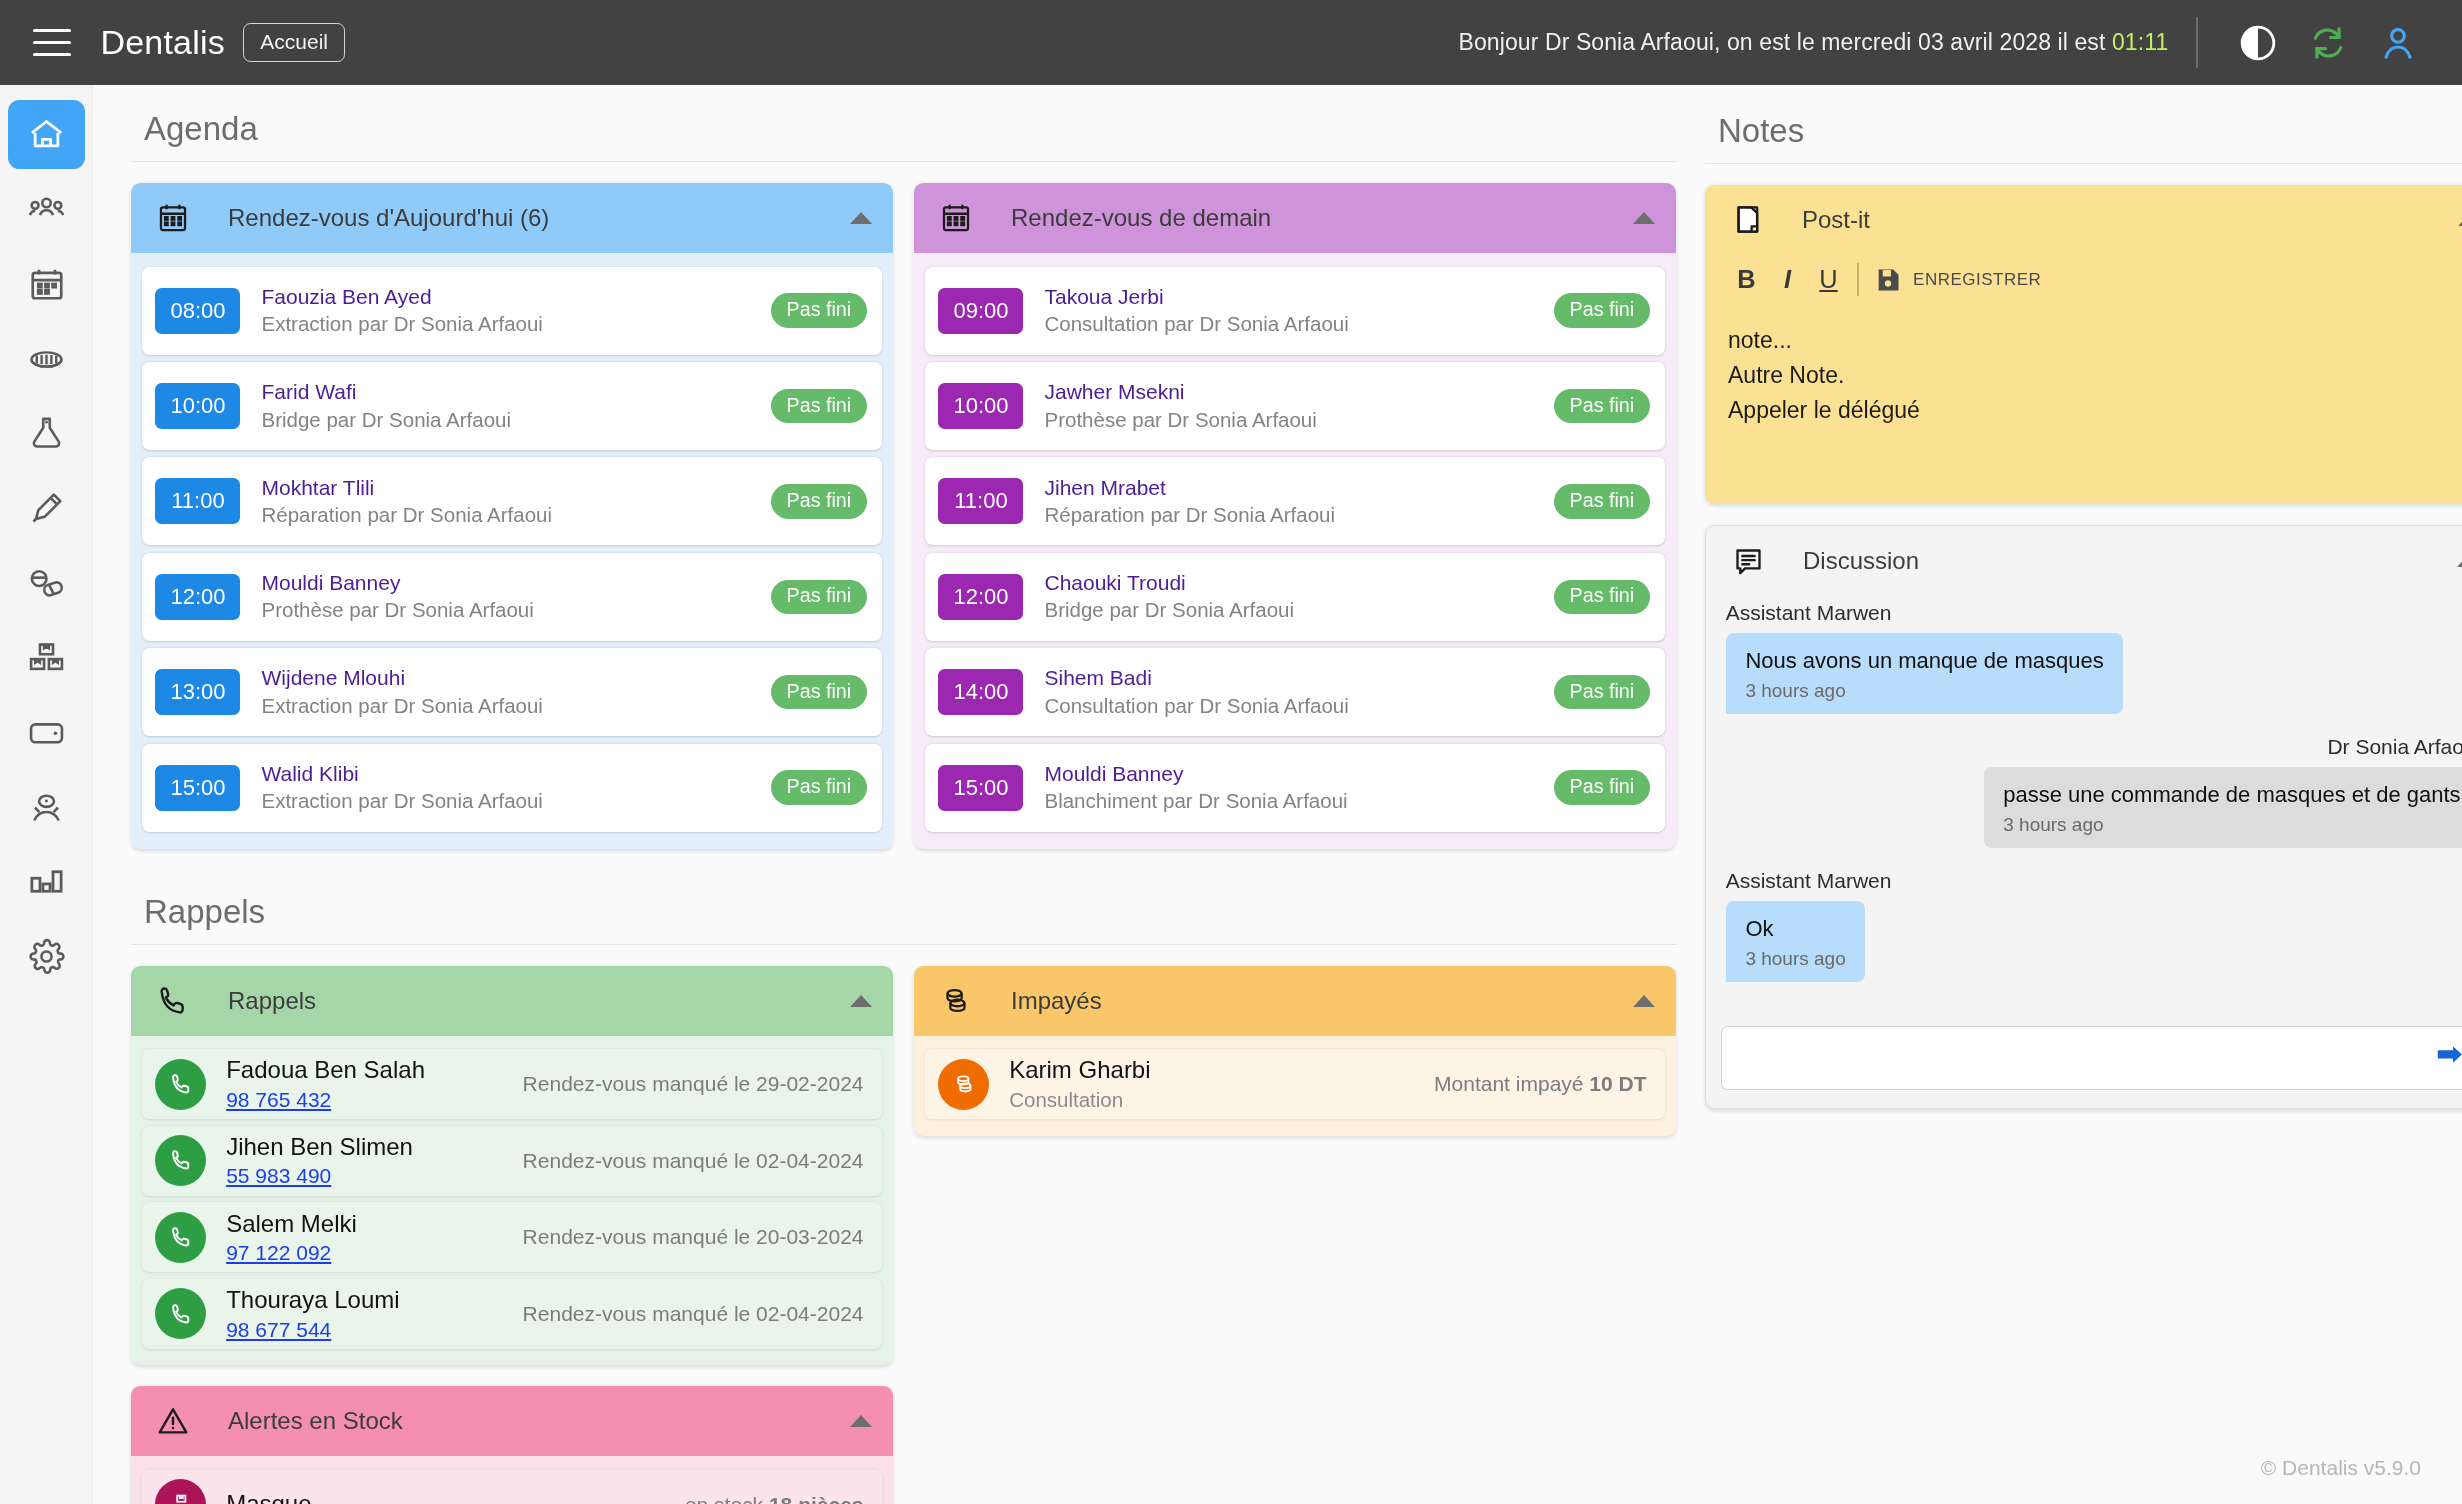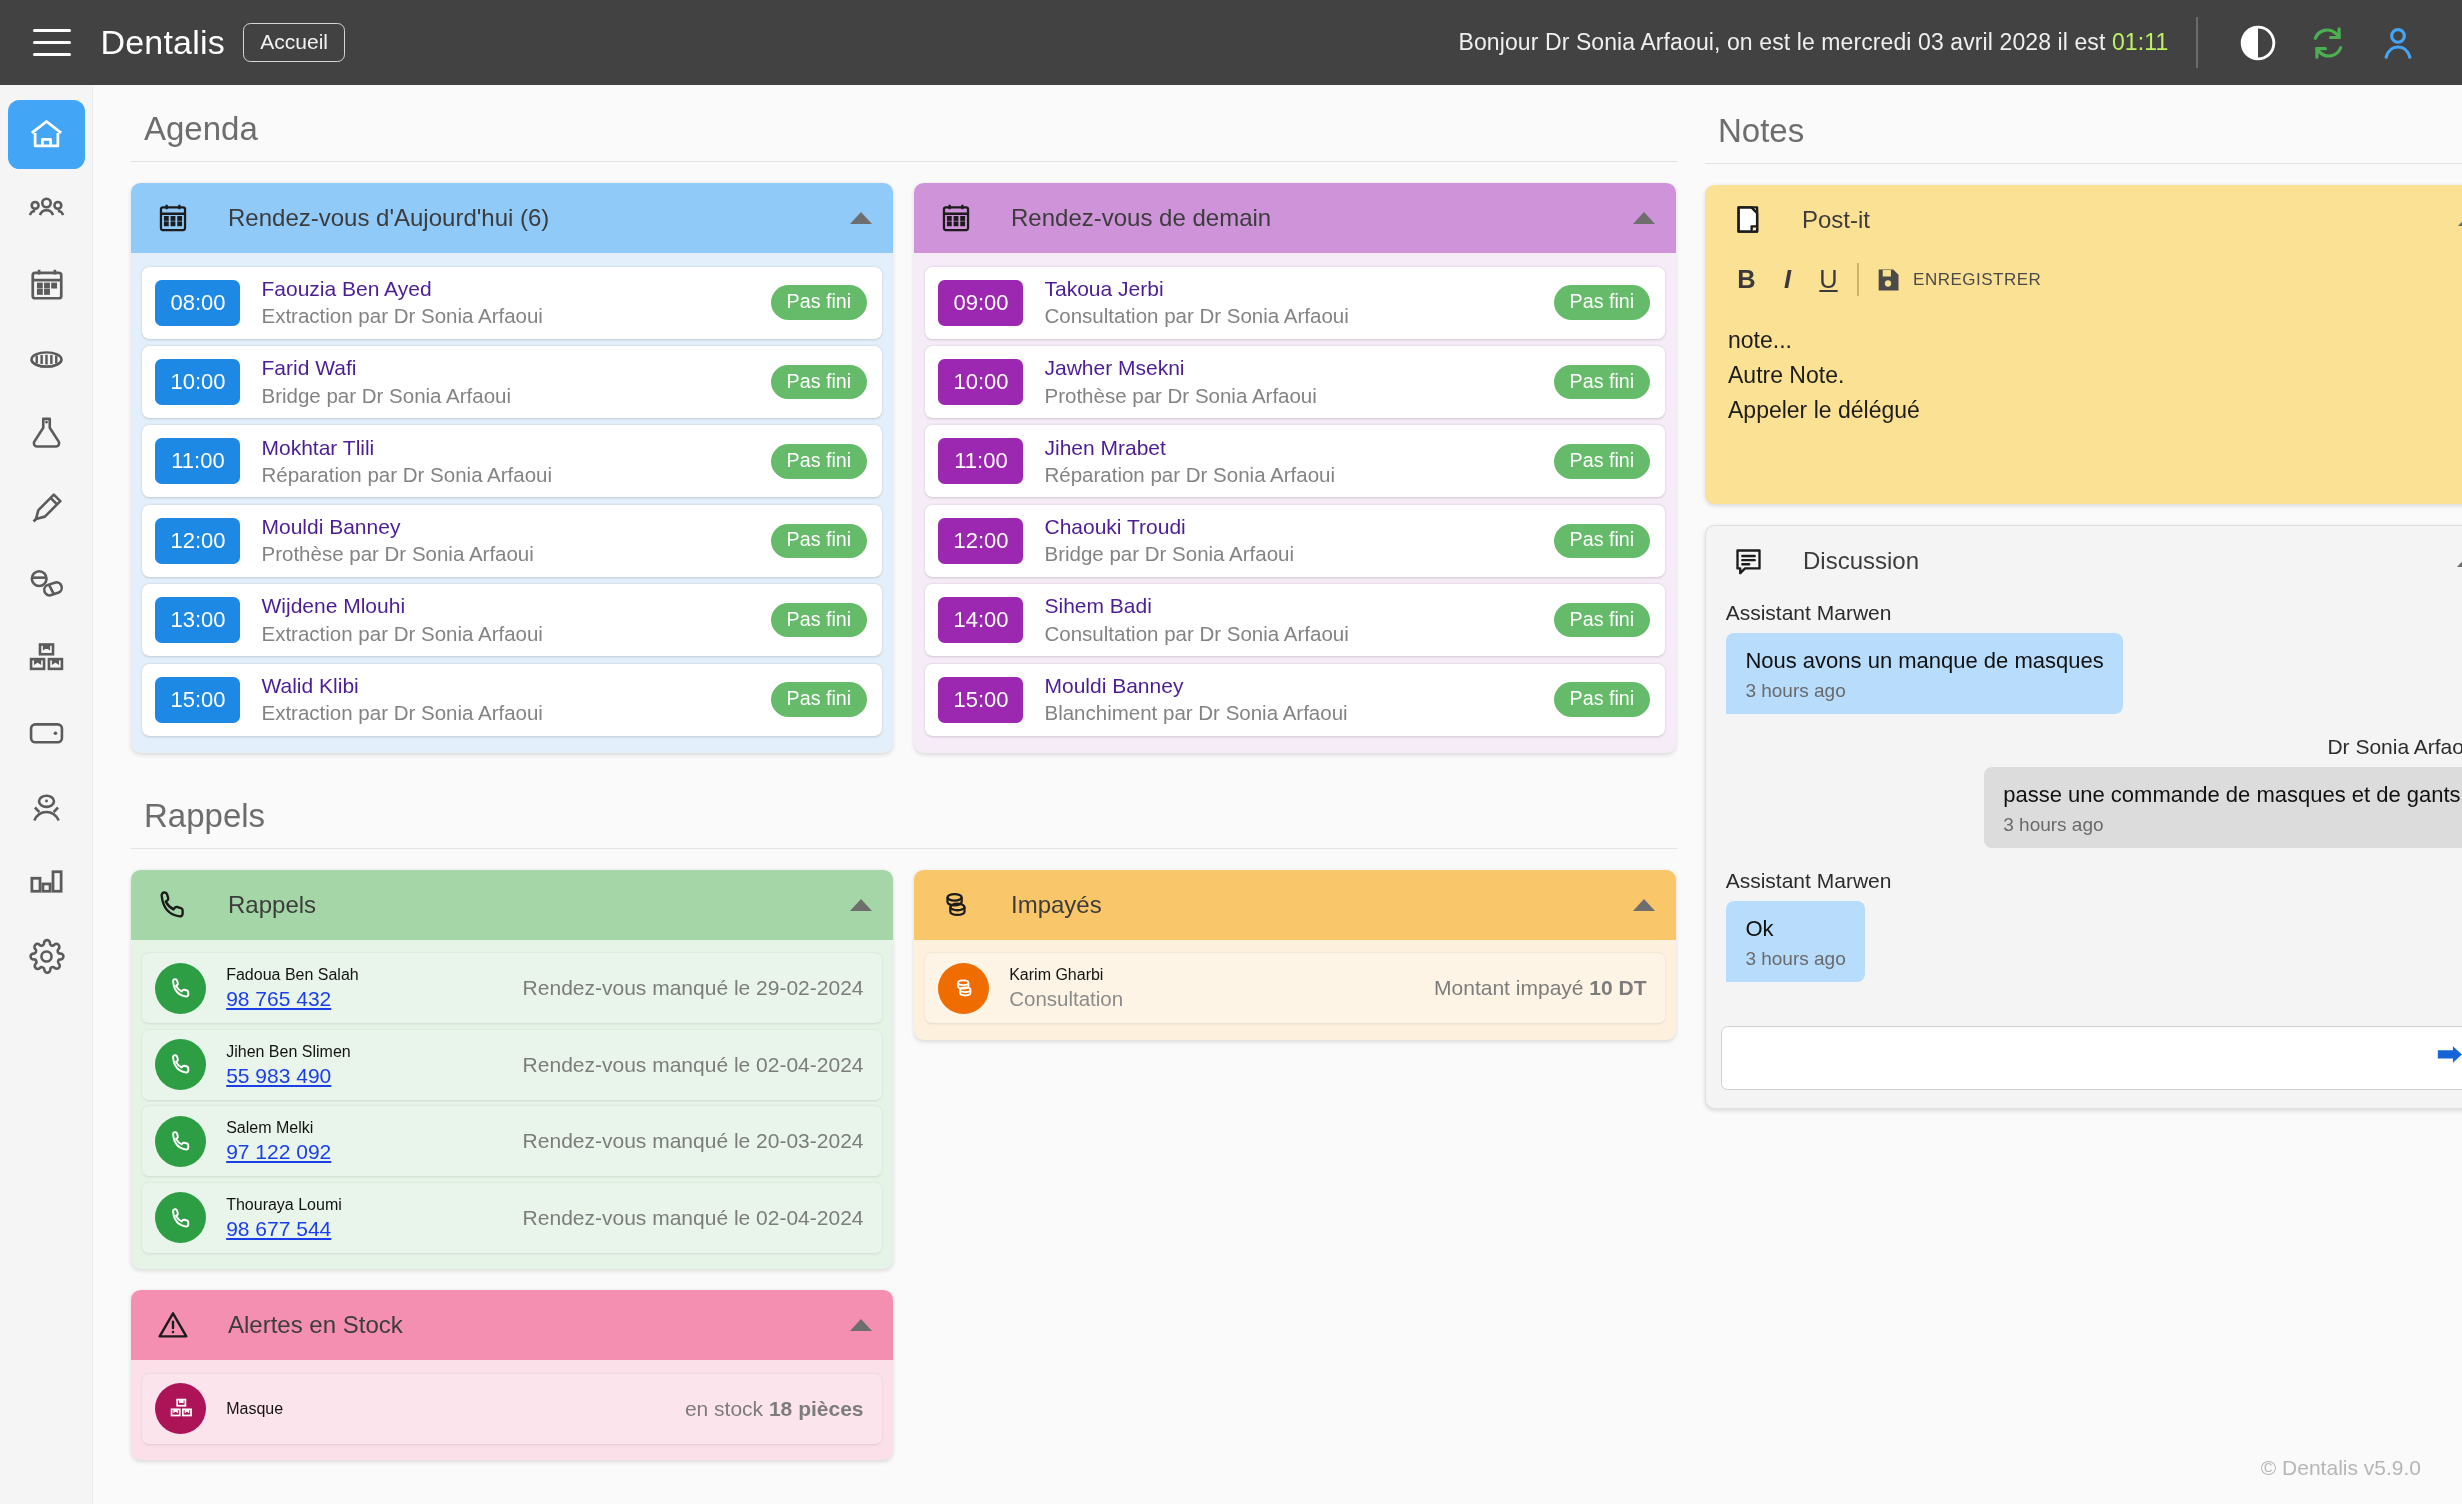--- a/index.html
+++ b/index.html
@@ -75,21 +75,21 @@
   .panel-head .ph-icon { width: 38px; height: 38px; display:flex; align-items:center; justify-content:center; }
   .panel-head .ph-title { margin-left: 36px; }
   .caret { margin-left: auto; width: 0; height: 0;
            border-left: 11.5px solid transparent; border-right: 11.5px solid transparent;
            border-bottom: 12.3px solid #6e6e6e; cursor: pointer; }
   .panel-body { padding: 6.6px 8.2px 9.8px; }
 
   
   .appt {
     background: #ffffff; border-radius: 7.4px;
-    height: 72px; margin: 7.4px 3.3px;
+    height: 88px; margin: 7.4px 3.3px;
     display: flex; align-items: center;
     padding: 0 14.8px 0 13px;
     box-shadow: 0 0.8px 2.5px rgba(0,0,0,.16);
     cursor: pointer;
   }
   .time-chip {
     width: 85px; height: 46px; border-radius: 6.6px; flex: none;
     color: #fff; font-size: 22px;
     display: flex; align-items: center; justify-content: center;
   }
@@ -105,21 +105,21 @@
   
   .remind {
     background: #e9f5ea; border-radius: 6.6px;
     height: 70px; margin: 6.6px 3.3px;
     display: flex; align-items: center; padding: 0 18px 0 13px;
     box-shadow: 0 0.8px 2.5px rgba(0,0,0,.10); cursor: pointer;
   }
   .circ { width: 51px; height: 51px; border-radius: 50%; flex: none;
           display: flex; align-items: center; justify-content: center; }
   .rem-txt { margin-left: 19.7px; line-height: 1.2; }
-  .rem-name { font-size: 16px; color: #131313; }
+  .rem-name { font-size: 24px; color: #131313; }
   .rem-tel  { font-size: 21px; color: #1a3ee8; text-decoration: underline; margin-top: 1.6px; cursor: pointer; }
   .rem-meta { margin-left: auto; font-size: 21px; color: #7c7c7c; white-space: nowrap; }
 
   .unpaid { background: #fdf4e6; }
   .unpaid .rem-sub { font-size: 20.5px; color: #8b8b8b; margin-top: 2.5px; }
   .stock  { background: #fce4ec; }
 
   
   .postit { background: #fbe193; }
   .fmt-bar { display: flex; align-items: center; padding: 4.9px 0 14.8px 21px; }

